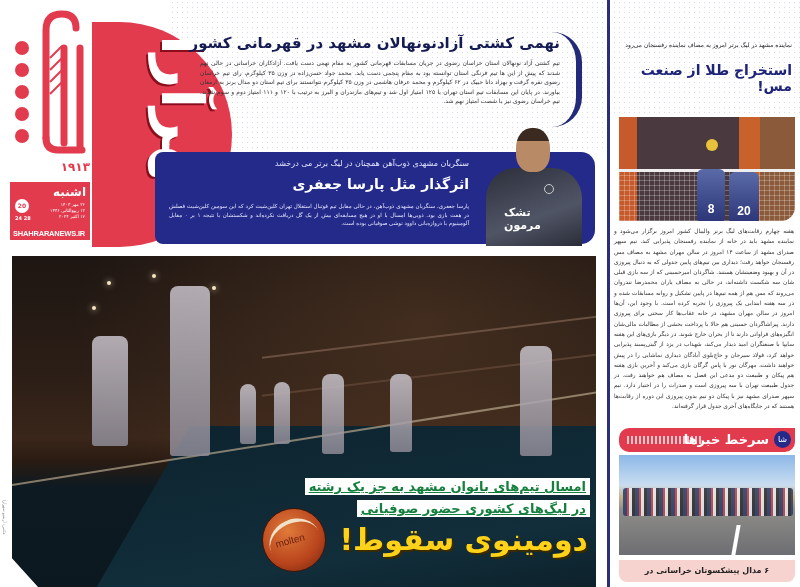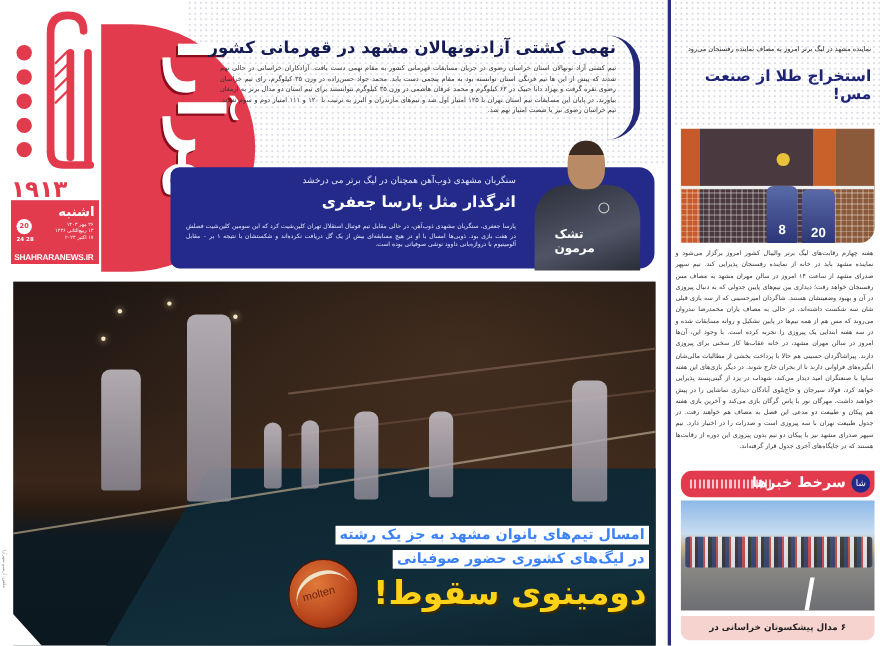--- a/index.html
+++ b/index.html
@@ -7,21 +7,21 @@
   body { position: relative; font-family: "DejaVu Sans", sans-serif; direction: rtl; }
 
   .dots {
     background-image: radial-gradient(#d8dbe6 0.8px, transparent 1px);
     background-size: 5px 5px;
   }
 
   
   .masthead { position: absolute; left: 0; top: 0; width: 175px; height: 250px; direction: ltr; }
   .logo-mark { position: absolute; left: 6px; top: 8px; width: 84px; height: 150px; }
-  .logo-year { position: absolute; left: 10px; top: 160px; width: 80px; font-family: "DejaVu Sans", sans-serif; font-weight: bold; color: #e23b4e; font-size: 21px; letter-spacing: 9px; direction: rtl; text-align: left; }
+  .logo-year { position: absolute; left: 10px; top: 160px; width: 80px; font-family: "DejaVu Sans", sans-serif; font-weight: bold; color: #e23b4e; font-size: 12px; letter-spacing: 9px; direction: rtl; text-align: right; }
   .datebox { position: absolute; left: 10px; top: 182px; width: 80px; height: 58px; background: #e23b4e; color: #fff; padding: 3px 4px; }
   .datebox .weekday { font-size: 12px; font-weight: bold; text-align: right; direction: rtl; }
   .datebox .badge { position: absolute; left: 5px; top: 17px; width: 14px; height: 14px; border-radius: 50%; background: #fff; color: #e23b4e; font-size: 6px; font-weight: bold; text-align: center; line-height: 14px; }
   .datebox .date-lines { position: absolute; right: 5px; top: 20px; font-size: 4.5px; line-height: 6px; text-align: right; direction: rtl; width: 48px; }
   .datebox .time { position: absolute; left: 5px; top: 33px; font-size: 5px; font-weight: bold; }
   .datebox .site { position: absolute; left: 3px; bottom: 2px; font-size: 7.5px; font-weight: bold; letter-spacing: -0.2px; font-family: "Liberation Sans", sans-serif; }
   .brand-disc { position: absolute; left: 92px; top: 22px; width: 140px; height: 225px; background: #e23b4e; border-radius: 0 120px 120px 0; overflow: hidden; }
   .brand-name { position: absolute; left: 100px; top: 15px; width: 110px; height: 225px; color: #fff; font-size: 58px; font-weight: bold; line-height: 56px; writing-mode: vertical-rl; text-shadow: 2px 2px 0 #8a0d1c; direction: rtl; }
 
   
@@ -50,21 +50,21 @@
   .main-photo .floor-line { position: absolute; left: 0; top: 228px; width: 600px; height: 2px; background: #b7a58a; transform: rotate(-9deg); transform-origin: left; opacity: 0.7; }
   .main-photo .balcony { position: absolute; left: 250px; top: 80px; width: 340px; height: 40px; border-top: 2px solid #6a5040; border-bottom: 2px solid #5a4030; transform: skewY(-7deg); }
   .main-photo .player-fig { position: absolute; background: linear-gradient(#c9c4cc, #8e8a96); border-radius: 8px 8px 3px 3px; opacity: 0.85; }
   .main-photo .lights { position: absolute; width: 4px; height: 4px; border-radius: 50%; background: #f5e6c0; box-shadow: 0 0 6px #f5e6c0; }
   .main-photo .ball { position: absolute; left: 250px; top: 252px; width: 64px; height: 64px; border-radius: 50%;
     background: radial-gradient(circle at 40% 35%, #e07a3a, #b8441c 60%, #6a2210); border: 1px solid #40160a; }
   .main-photo .ball::before { content: ""; position: absolute; left: 6px; top: 10px; width: 52px; height: 42px; border-radius: 50%; border-top: 4px solid #efe2c8; transform: rotate(-25deg); }
   .main-photo .ball span { position: absolute; left: 12px; top: 26px; color: #6a2210; font-size: 10px; font-family: "Liberation Sans", sans-serif; transform: rotate(-15deg); direction: ltr; }
   .cut-corner { position: absolute; left: 0; top: 545px; width: 0; height: 0; border-left: 38px solid #fff; border-top: 42px solid transparent; }
 
-  .sub1, .sub2 { position: absolute; background: #fff; color: #3b82f6; font-weight: bold; font-size: 13px; padding: 1px 4px; direction: rtl; white-space: nowrap; }
+  .sub1, .sub2 { position: absolute; background: #fff; color: #15803d; font-weight: bold; font-size: 13px; padding: 1px 4px; direction: rtl; white-space: nowrap; text-decoration: underline; }
   .sub1 { right: 210px; top: 478px; }
   .sub2 { right: 210px; top: 500px; }
   .main-headline { position: absolute; right: 212px; top: 522px; font-size: 30px; font-weight: bold; color: #ffd21a; direction: rtl; text-shadow: 2px 2px 0 #3a2a00; white-space: nowrap; }
 
   
   .divider { position: absolute; left: 607px; top: 0; width: 3px; height: 587px; background: #2a2f7a; }
   .side-kicker { position: absolute; right: 8px; top: 40px; width: 175px; font-size: 6px; line-height: 9px; color: #222; text-align: right; direction: rtl; }
   .side-headline { position: absolute; right: 8px; top: 62px; width: 175px; font-size: 14px; line-height: 16px; font-weight: bold; color: #1e2478; text-align: right; direction: rtl; }
   .volley { position: absolute; left: 619px; top: 117px; width: 176px; height: 104px; overflow: hidden; border-radius: 0 0 14px 0;
     background: linear-gradient(90deg, #c75a2a 0 10%, #4a3a40 10% 68%, #c8622a 68% 80%, #8a5a3a 80%); }

